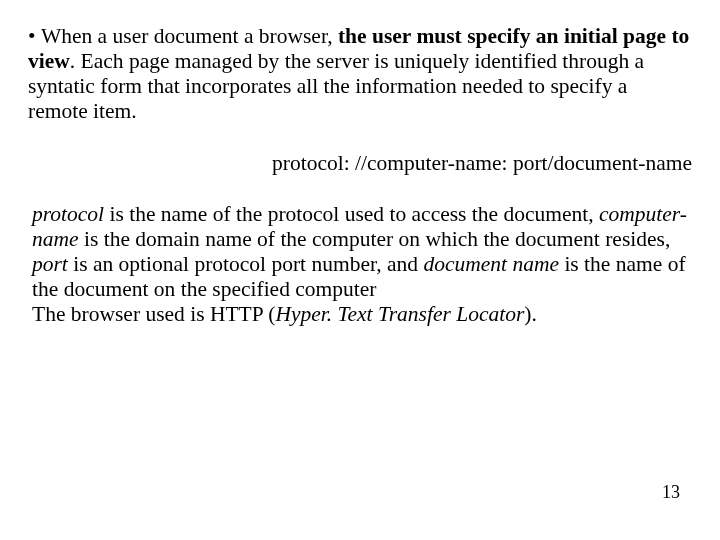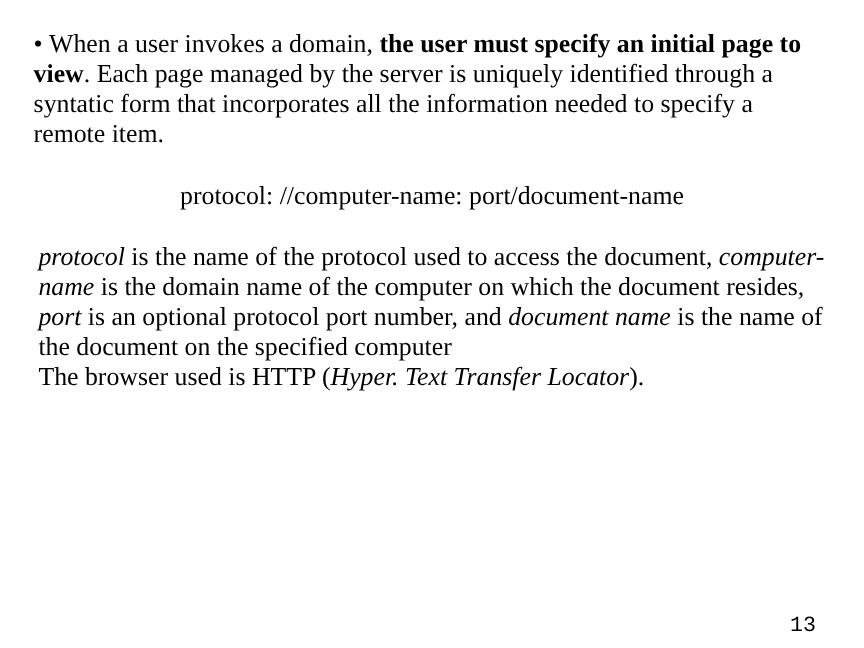--- a/index.html
+++ b/index.html
@@ -19,42 +19,41 @@
   }
   .para {
     margin-bottom: 24px;
   }
   .bullet::before {
     content: "\2022\00a0";
   }
   .b { font-weight: bold; }
   .i { font-style: italic; }
   .center-line {
-    text-align: center;
+    text-align: right;
     margin: 26px 0 26px 0;
   }
   .desc {
     padding-left: 4px;
     padding-right: 4px;
   }
   .pagenum {
     position: absolute;
     right: 40px;
-    bottom: 7px;
+    bottom: 37px;
     font-size: 18px;
-    font-family: Liberation Mono, monospace;
   }
 </style>
 </head>
 <body>
 
 <div class="page">
 
   <div class="para">
-    <span class="bullet"></span><span>When a user invokes a domain, </span><span class="b">the user must specify an initial page to view</span><span>. Each page managed by the server is uniquely identified through a syntatic form that incorporates all the information needed to specify a remote item.</span>
+    <span class="bullet"></span><span>When a user document a browser, </span><span class="b">the user must specify an initial page to view</span><span>. Each page managed by the server is uniquely identified through a syntatic form that incorporates all the information needed to specify a remote item.</span>
   </div>
 
 
   <div class="center-line">
     <span>protocol: //computer-name: port/document-name</span>
   </div>
 
   <div class="desc">
     <span class="i">protocol</span><span> is the name of the protocol used to access the document, </span><span class="i">computer-name</span><span> is the domain name of the computer on which the document resides, </span><span class="i">port</span><span> is an optional protocol port number, and </span><span class="i">document name</span><span> is the name of the document on the specified computer</span><br>
     <span> The browser used is HTTP (</span><span class="i">Hyper. Text Transfer Locator</span><span>).</span>

